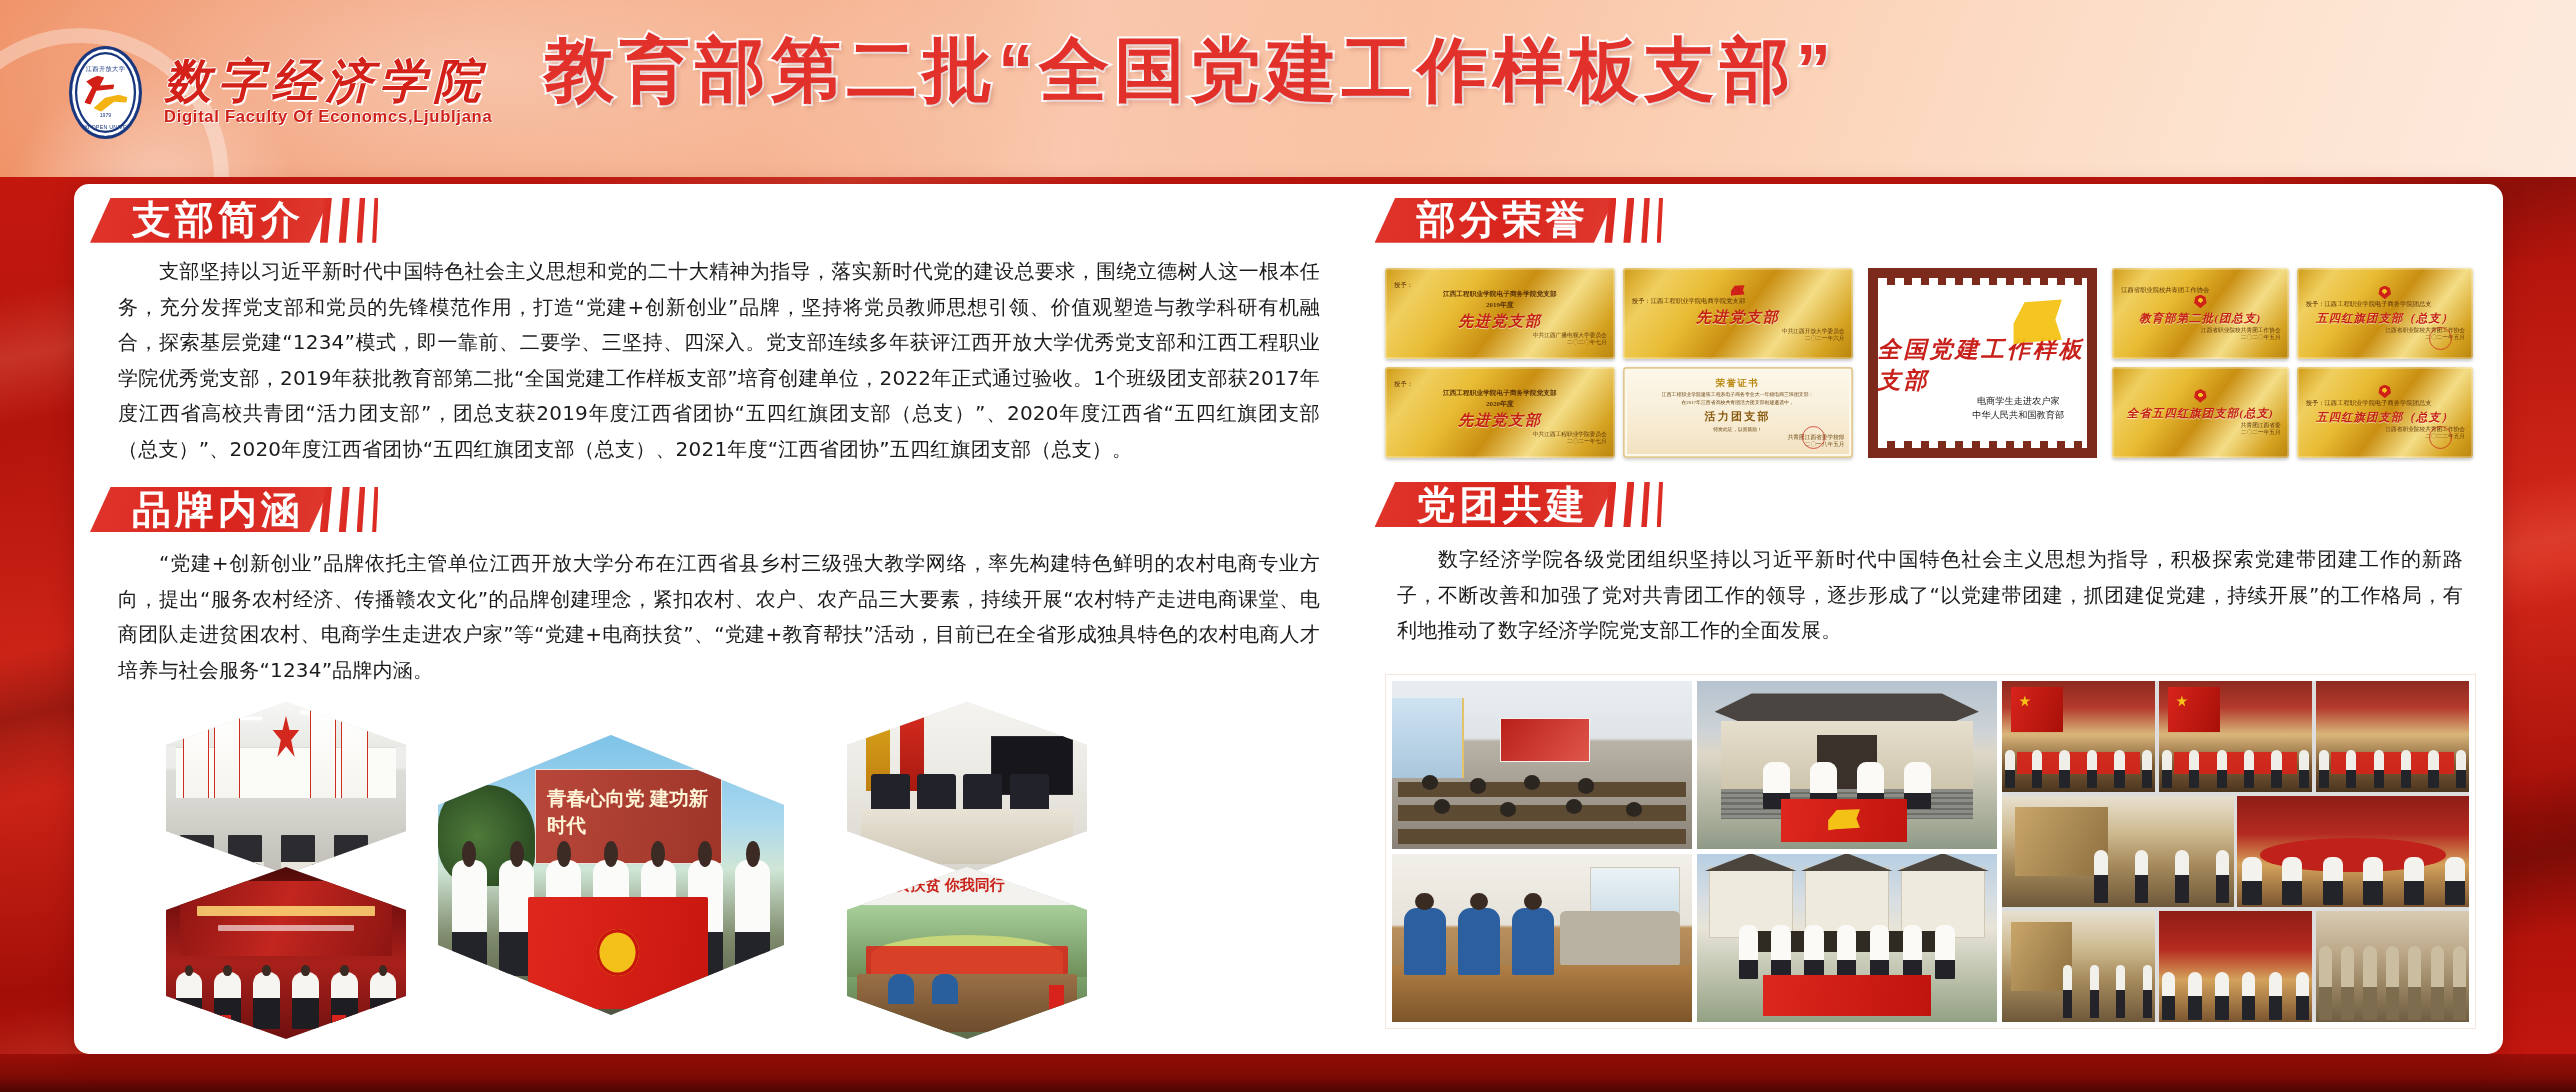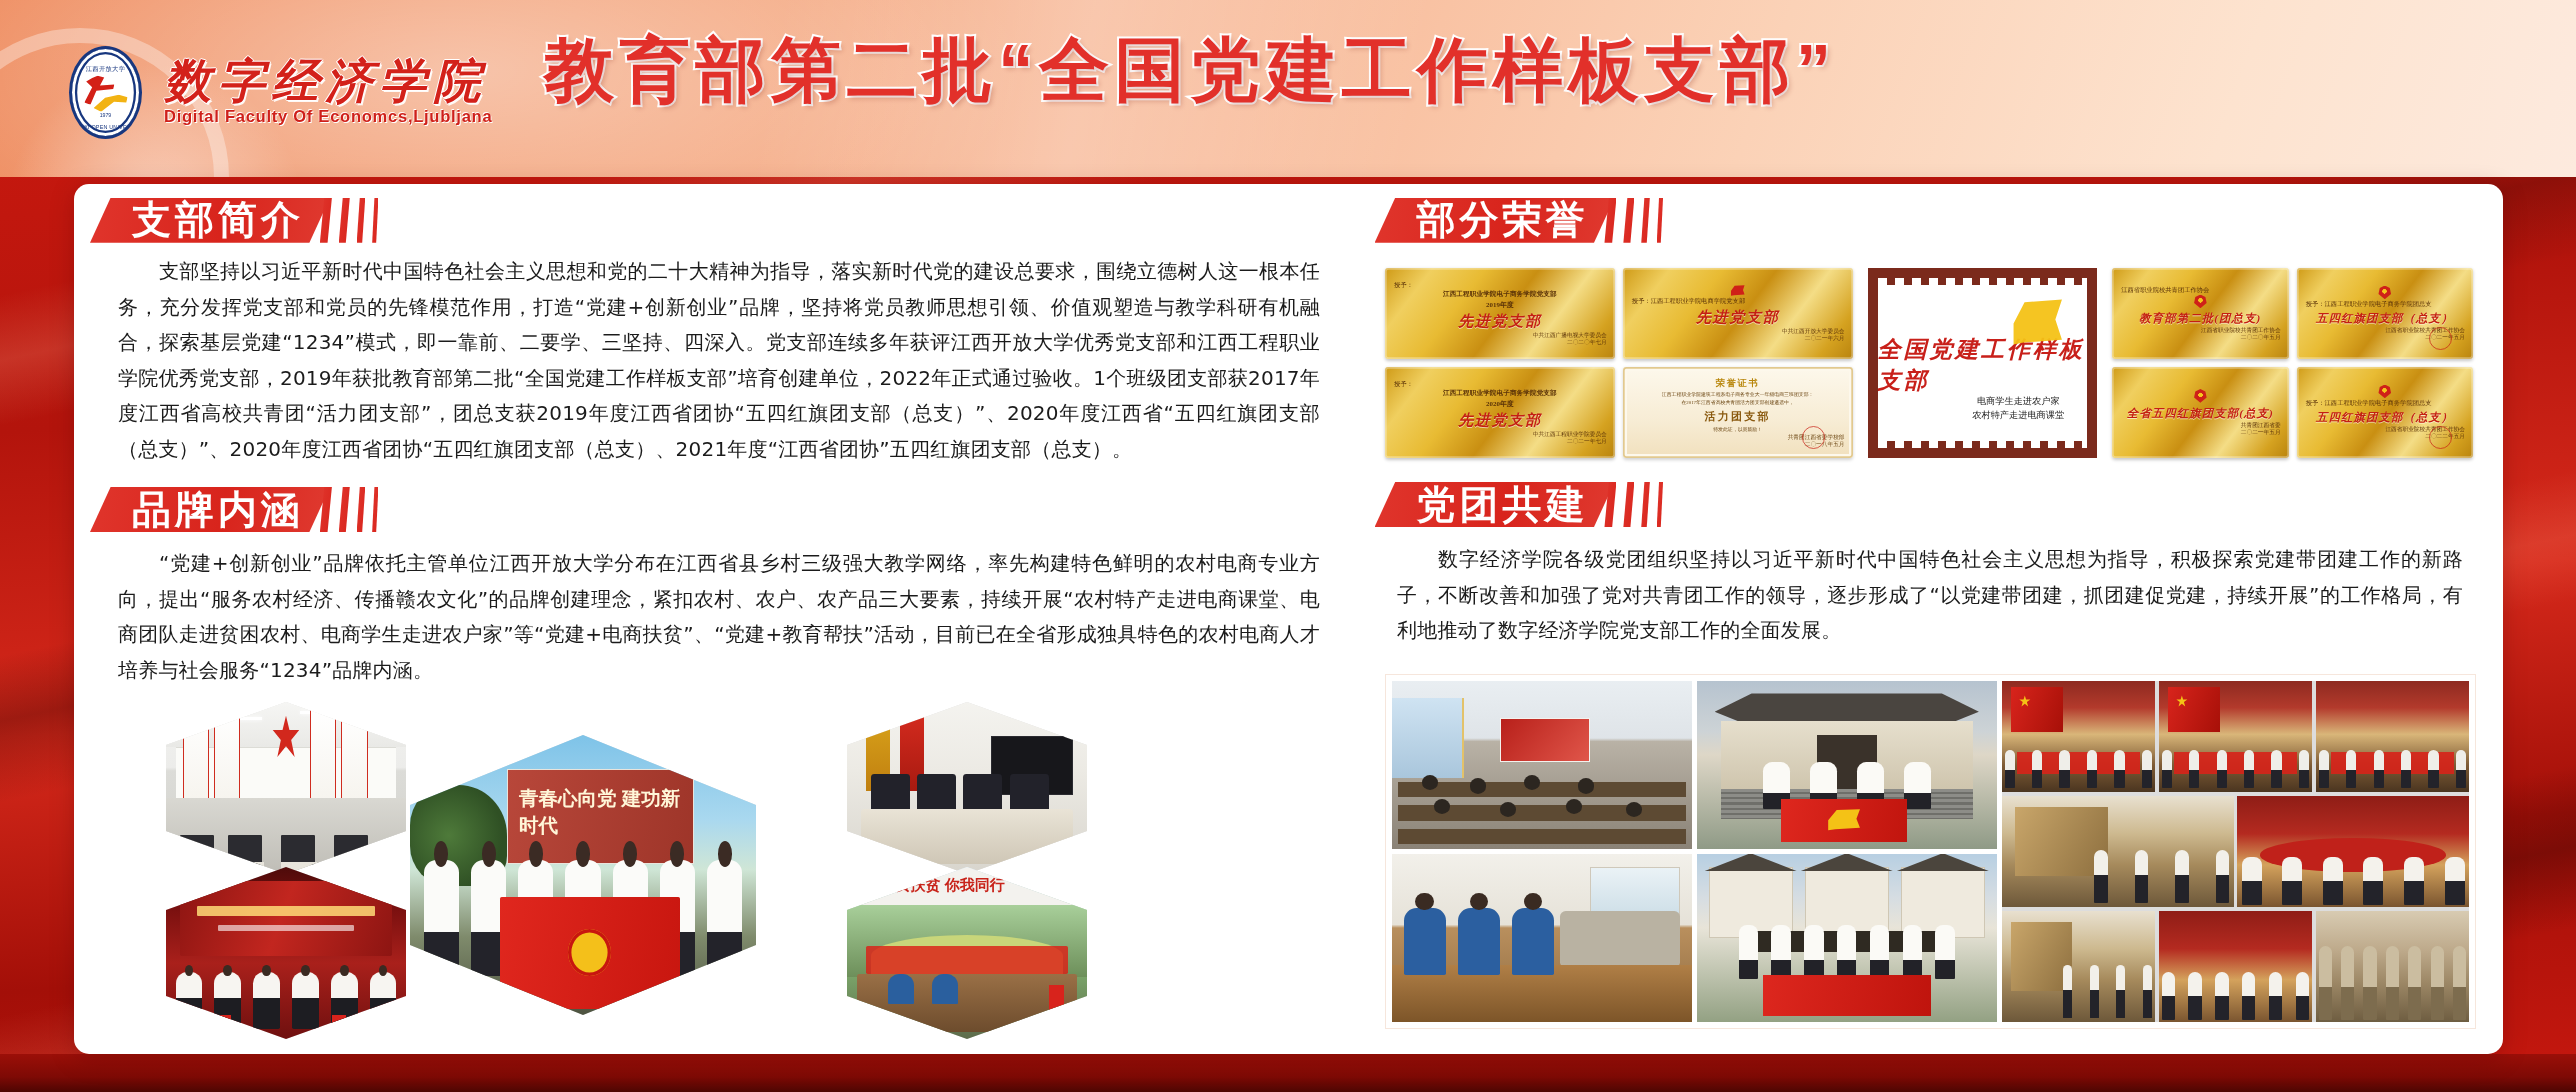--- a/index.html
+++ b/index.html
@@ -234,21 +234,21 @@
   }
   .hex {
     position: absolute;
     clip-path: polygon(50% 0%, 100% 25%, 100% 75%, 50% 100%, 0% 75%, 0% 25%);
     overflow: hidden;
     background: #ddd;
   }
 
   .hex-a { left: 0px;   top: 0px;   width: 240px; height: 172px; }
   .hex-b { left: 0px;   top: 165px; width: 240px; height: 172px; }
-  .hex-c { left: 244px; top: 33px;  width: 346px; height: 280px; }
+  .hex-c { left: 272px; top: 33px;  width: 346px; height: 280px; }
   .hex-d { left: 681px;top: 0px;   width: 240px; height: 172px; }
   .hex-e { left: 681px;top: 165px; width: 240px; height: 172px; }
 
   
   .scene { position: absolute; inset: 0; overflow: hidden; }
 
   
   .sc-classroom {
     background: linear-gradient(#f2f2ef 0%, #ececea 38%, #dcdcd8 40%, #cfcfca 100%);
   }
@@ -706,21 +706,21 @@
               <span class="plq-issuer">二〇一八年五月</span>
               <span class="plq-seal"></span>
             </div>
           </div>
 
           <div class="nat-plaque">
             <span class="nat-emblem"></span>
             <span class="nat-main">全国党建工作样板支部</span>
             <span class="nat-issuer">
               <span>电商学生走进农户家</span><br>
-              <span>农村特产走进电商课堂</span>
+              <span>中华人民共和国教育部</span>
             </span>
           </div>
 
           <div class="plaque-group g-right">
             <div class="plaque">
               <span class="plq-give">江西省职业院校共青团工作协会</span>
               <span class="plq-emblem league"></span>
               <span class="plq-main sm">教育部第二批(团总支)</span>
               <span class="plq-issuer">江西省职业院校共青团工作协会</span>
               <span class="plq-issuer">二〇二〇年五月</span>

